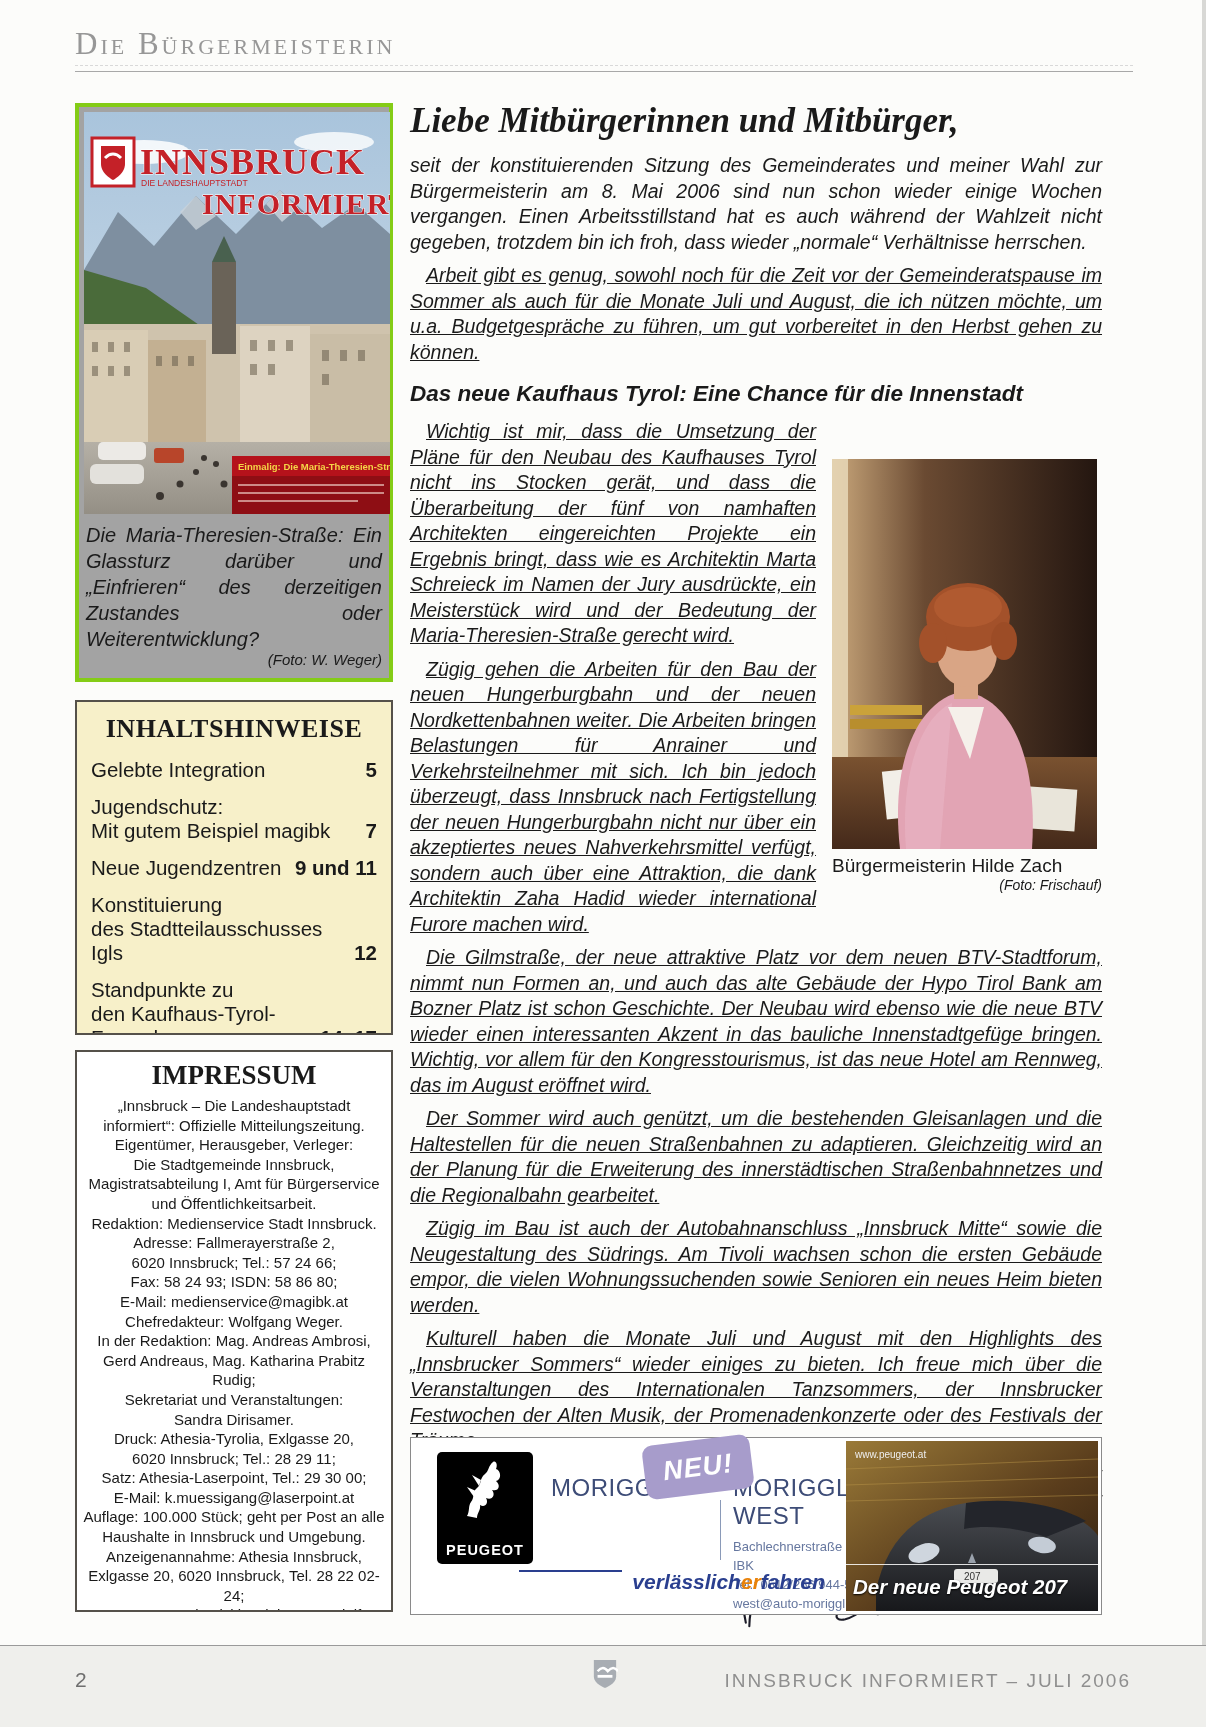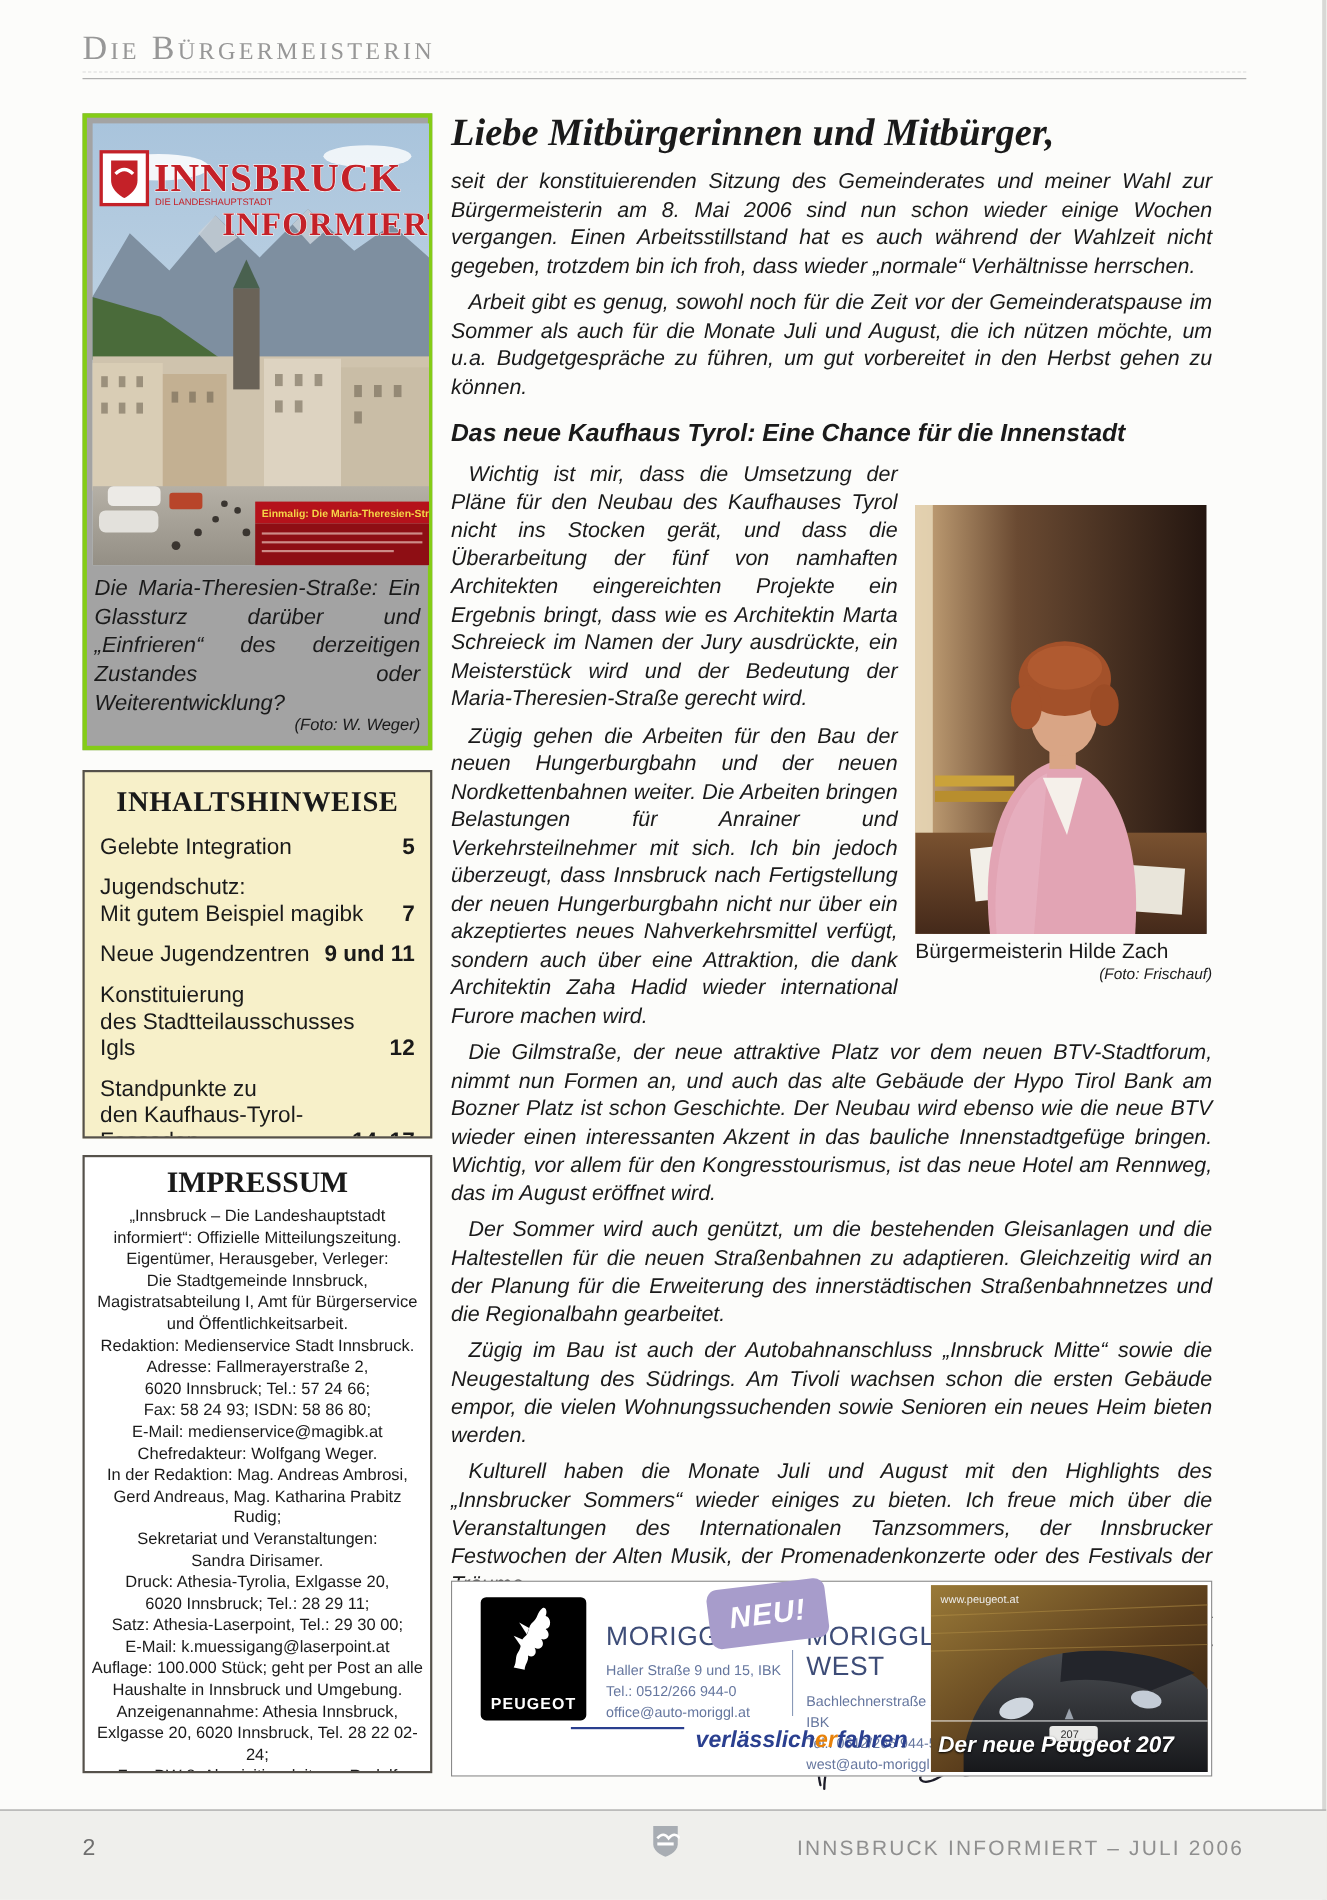--- a/index.html
+++ b/index.html
@@ -36,21 +36,21 @@
                  border:2px solid #55514a;box-sizing:border-box;padding:8px 4px;overflow:hidden;
                  text-align:center;}
   .impressum-title{font-family:"Liberation Serif",serif;font-weight:bold;font-size:27px;margin-bottom:5px;}
   .impressum-lines{font-size:15px;line-height:19.6px;white-space:pre-line;}
 
   
   .article{position:absolute;left:410px;top:101px;width:692px;}
   .article-title{font-family:"Liberation Serif",serif;font-style:italic;font-weight:bold;
                  font-size:35px;margin:0 0 12px;}
   .para{font-style:italic;font-size:19.5px;line-height:25.5px;text-align:justify;margin:0 0 8px;}
-  .indent{text-indent:16px;}
+  .indent{text-indent:16px;text-decoration:underline;}
   .subhead{font-weight:bold;font-style:italic;font-size:22.5px;margin:16px 0 12px;}
 
   .photo-float{float:right;width:270px;margin:40px 0 4px 16px;}
   .photo-float svg{display:block;}
   .photo-caption{font-size:19px;margin-top:6px;}
   .photo-credit{font-style:italic;font-size:14px;text-align:right;}
 
   .signature-block{width:250px;margin:8px 150px 0 auto;text-align:center;}
   .signature-label{font-style:italic;font-size:19px;}
 
@@ -319,25 +319,20 @@
           <path d="M38 4 C33 8 34 13 30 16 C24 21 27 26 22 30 C17 34 20 39 16 44 C13 48 15 53 12 58 L22 60 C22 55 26 52 25 47 C30 50 34 45 31 40 C37 43 41 37 37 32 C44 34 46 27 41 23 C47 22 46 12 41 11 C43 7 41 2 38 4 Z"></path>
           <path d="M26 22 L17 17 L24 28 Z"></path>
           <path d="M21 33 L12 29 L19 39 Z"></path>
         </g>
       </svg>
       <div class="brand-label">PEUGEOT</div>
     </div>
 
     <div class="dealer dealer1">
       <div class="dealer-name">MORIGGL</div>
-      <div class="dealer-addr">
-        <div>Haller Straße 9 und 15, IBK</div>
-        <div>Tel.: 0512/266 944-0</div>
-        <div>office@auto-moriggl.at</div>
-      </div>
     </div>
 
     <div class="ad-vline"></div>
 
     <div class="dealer dealer2">
       <div class="dealer-name">MORIGGL WEST</div>
       <div class="dealer-addr">
         <div>Bachlechnerstraße 25, IBK</div>
         <div>Tel.: 0512/266 944-50</div>
         <div>west@auto-moriggl.at</div>

